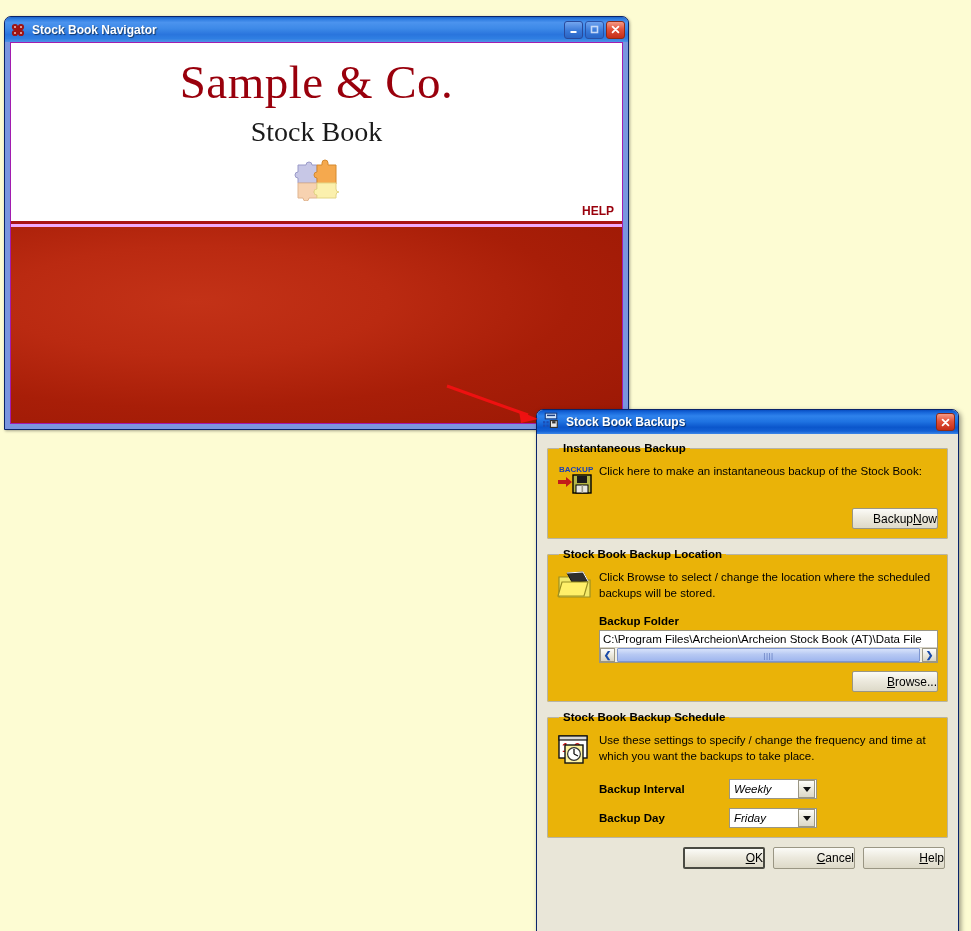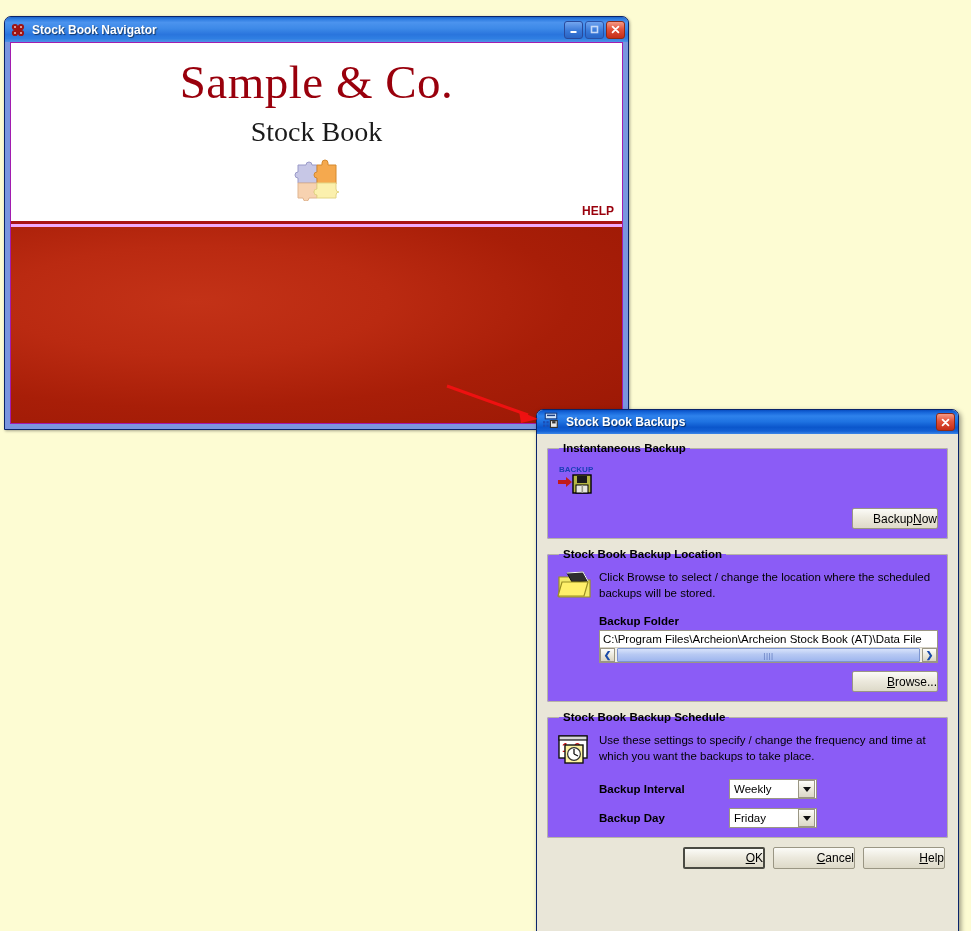--- a/index.html
+++ b/index.html
@@ -102,21 +102,21 @@
   .dlg-close {
     margin-left: auto; width: 19px; height: 18px; border-radius: 3px;
     border: 1px solid #8e2a16; color: #fff; font-size: 11px; font-weight: bold;
     background: linear-gradient(to bottom,#f49a86,#e2523a 45%,#c52d18);
     display: flex; align-items: center; justify-content: center;
   }
   .dlg-body { position: absolute; left: 0; right: 0; top: 24px; bottom: 0; padding: 8px 10px; }
   fieldset.grp {
     border: 1px solid #b7b4a6; border-radius: 2px;
     margin: 0 0 9px 0; padding: 6px 9px 9px 9px;
-    background: #8b5cf6;
+    background: #eab308;
   }
   fieldset.grp > legend {
     font-size: 11.5px; font-weight: bold; color: #000;
     padding: 0 4px; margin-left: 2px;
   }
   .row { display: flex; }
   .gicon { width: 42px; flex: 0 0 auto; padding-top: 3px; }
   .gtext { flex: 1; font-size: 11.5px; color: #000; line-height: 1.38; padding-top: 4px; }
   .xpbtn {
     background: linear-gradient(to bottom,#fbfbf7,#ece9dd 48%,#ddd9c8);
@@ -154,21 +154,21 @@
     background: linear-gradient(to bottom,#d8e3fb,#b7c9f3 45%,#9fb6ee);
     border: 1px solid #7d95d0; border-radius: 1px;
     display: flex; align-items: center; justify-content: center;
   }
   .sc-grip { font-size: 8px; color: #5e77bd; letter-spacing: .5px; }
   .schedrow { display: flex; align-items: center; margin-top: 9px; }
   .schedlabel { width: 130px; font-size: 11.5px; font-weight: bold; color: #000; }
   .schedlabel .lt { font-weight: normal; }
   .xpcombo {
     width: 88px; height: 20px; background: #fff;
-    border: 1px solid #9a9684; display: flex; align-items: center;
+    border: 1px solid #9a9684; display: flex; align-items: center; font-style: italic;
   }
   .xpcombo .cv { flex: 1; font-size: 11.5px; padding-left: 4px; color: #000; }
   .xpcombo .cb {
     width: 17px; height: 18px; flex: 0 0 auto; margin-right: 1px;
     background: linear-gradient(to bottom,#fdfdfa,#eceadd 50%,#dcd8c8);
     border: 1px solid #9a9684;
     display: flex; align-items: center; justify-content: center;
   }
   .xpcombo .cb .tri {
     width: 0; height: 0; border-left: 4px solid transparent;
@@ -302,20 +302,21 @@
           <div class="gicon">
             <svg width="36" height="36" viewBox="0 0 36 36">
               <text x="2" y="9" font-family="Liberation Sans, sans-serif" font-size="8" font-weight="bold" fill="#1a3fb5">BACKUP</text>
               <path d="M1 17 h8 v-3 l6 5 -6 5 v-3 h-8 z" fill="#c21a1a"></path>
               <rect x="16" y="12" width="18" height="18" fill="#b5b545" stroke="#000" stroke-width="1.4"></rect>
               <rect x="20" y="13" width="10" height="7" fill="#1a1a1a"></rect>
               <rect x="19" y="22" width="12" height="8" fill="#e8e8e0" stroke="#000" stroke-width="1"></rect>
               <rect x="24.5" y="22" width="1.6" height="8" fill="#9a9a8a"></rect>
             </svg>
           </div>
+          <div class="gtext">Click here to make an instantaneous backup of the Stock Book:</div>
         </div>
         <div class="btnrow">
           <span class="xpbtn">Backup <u>N</u>ow</span>
         </div>
       </fieldset>
 
       <fieldset class="grp">
         <legend>Stock Book Backup Location</legend>
         <div class="row">
           <div class="gicon">

